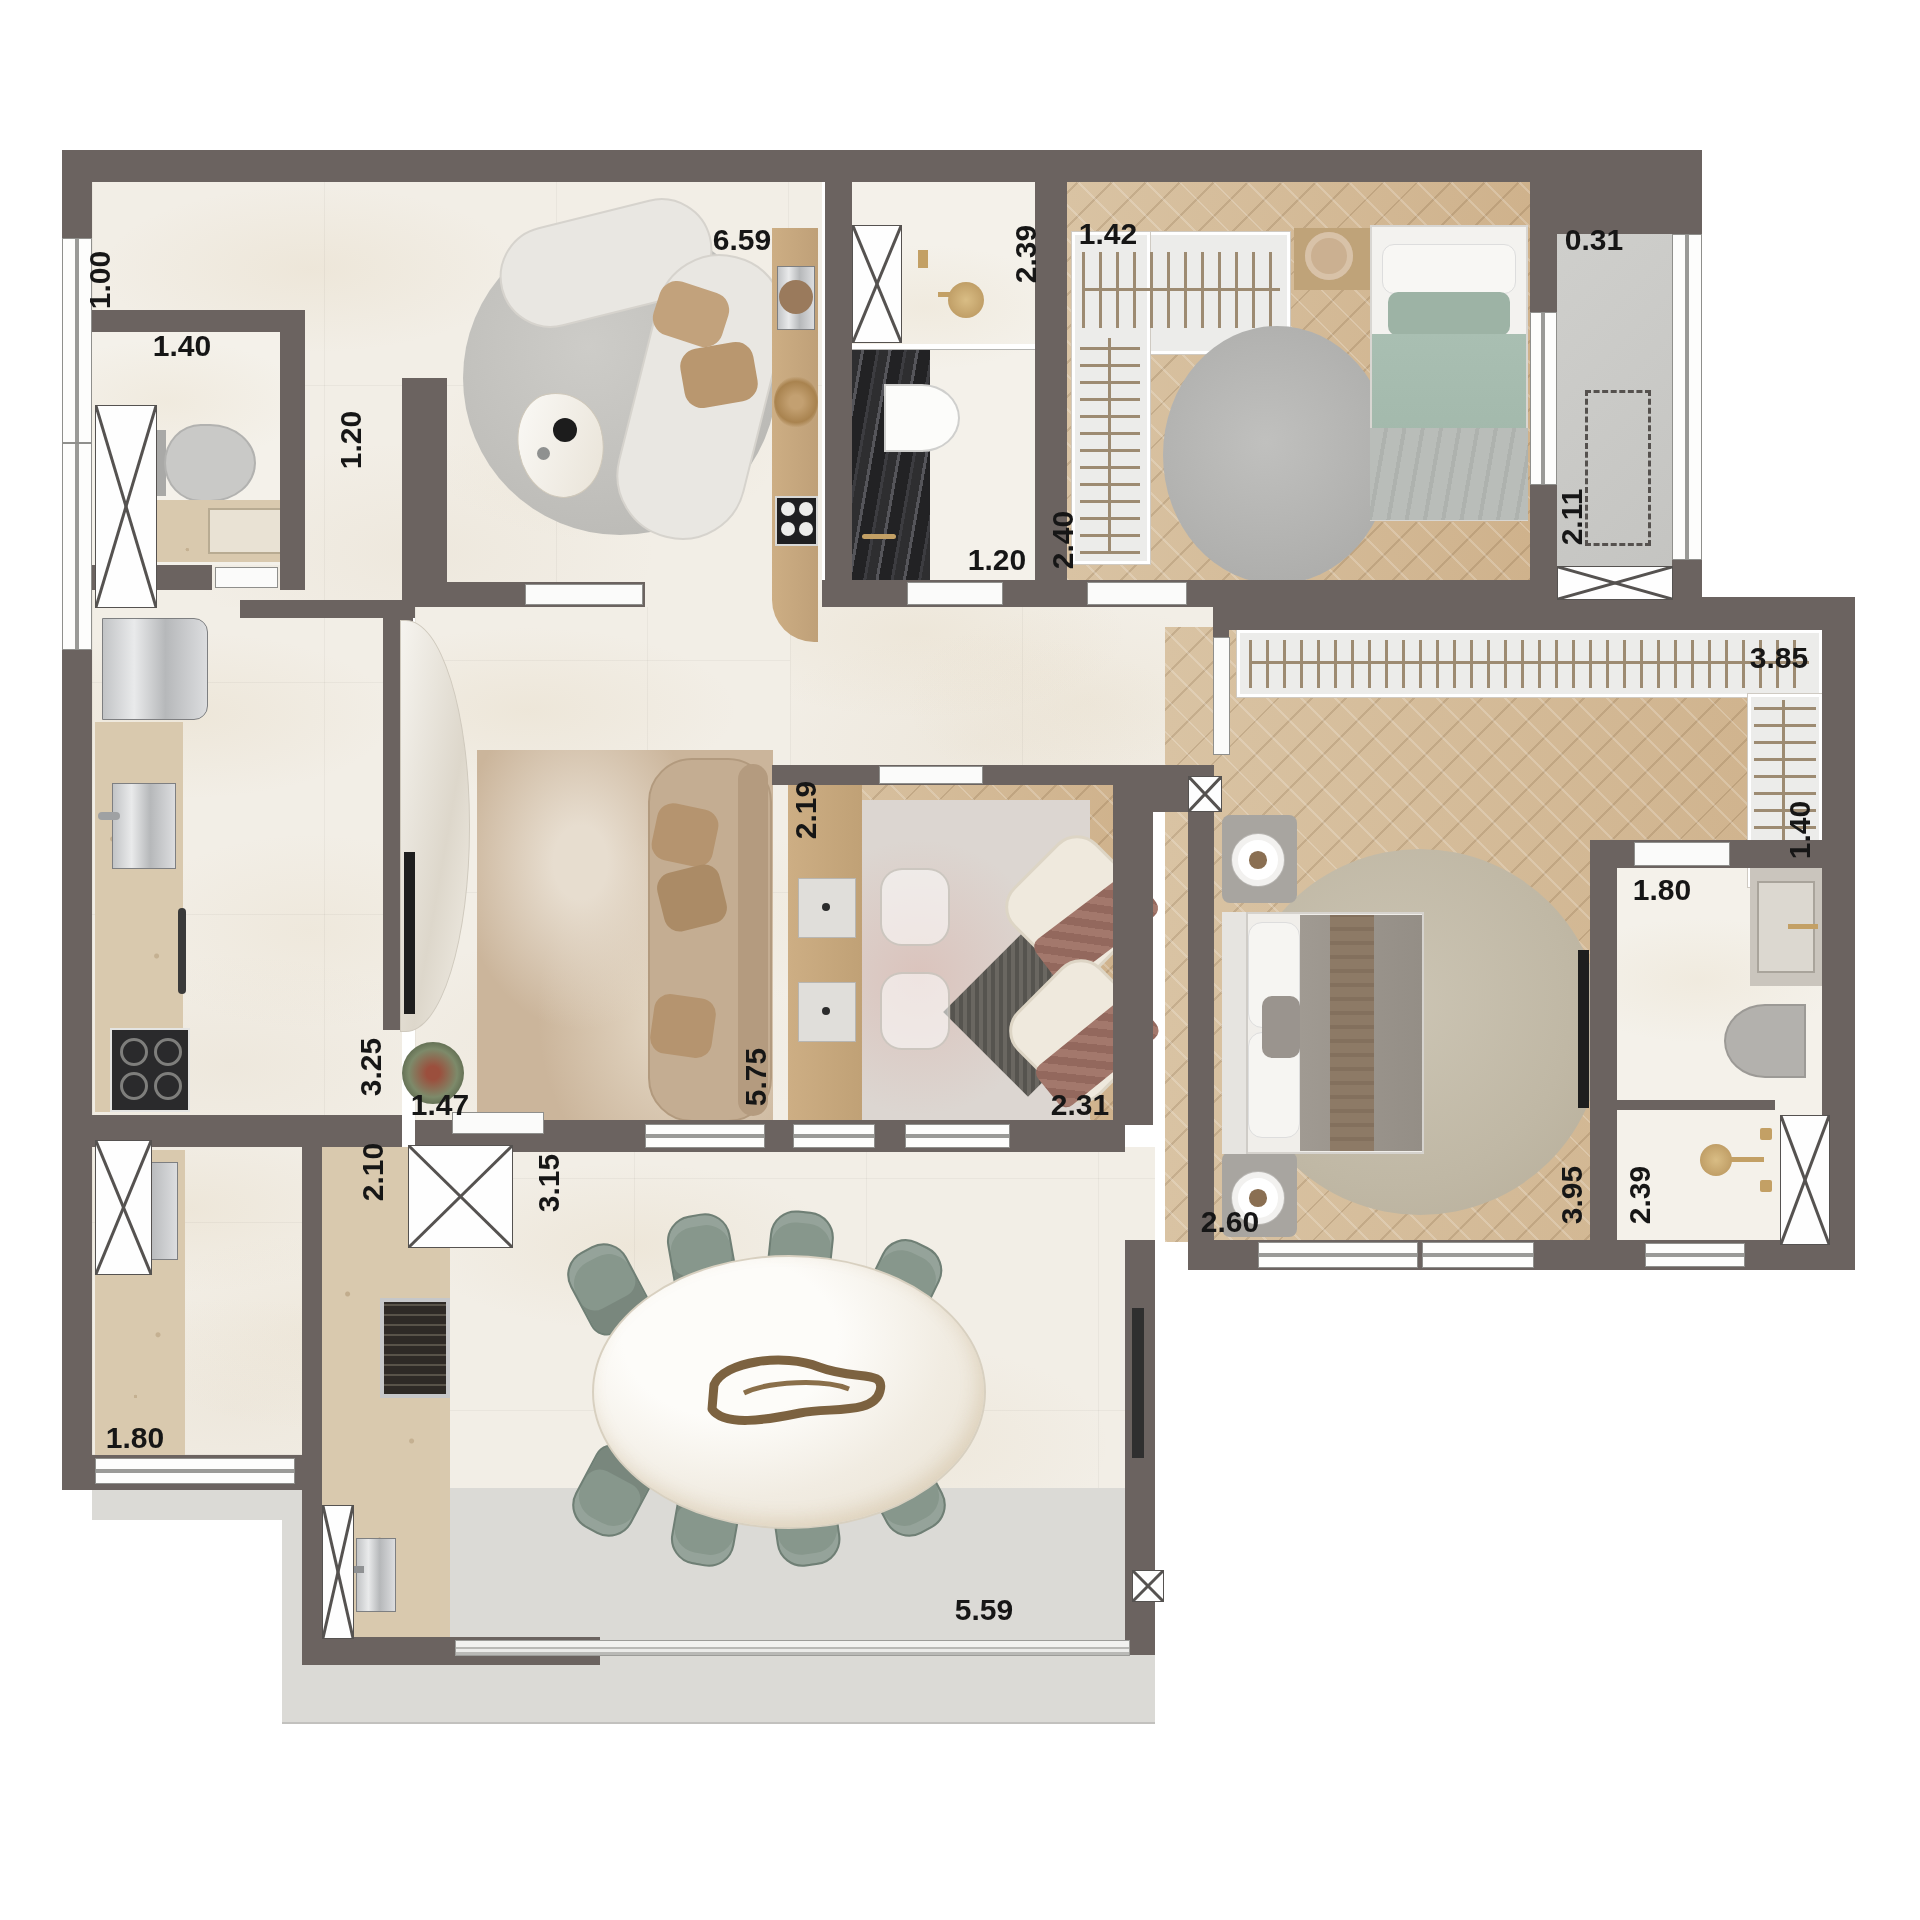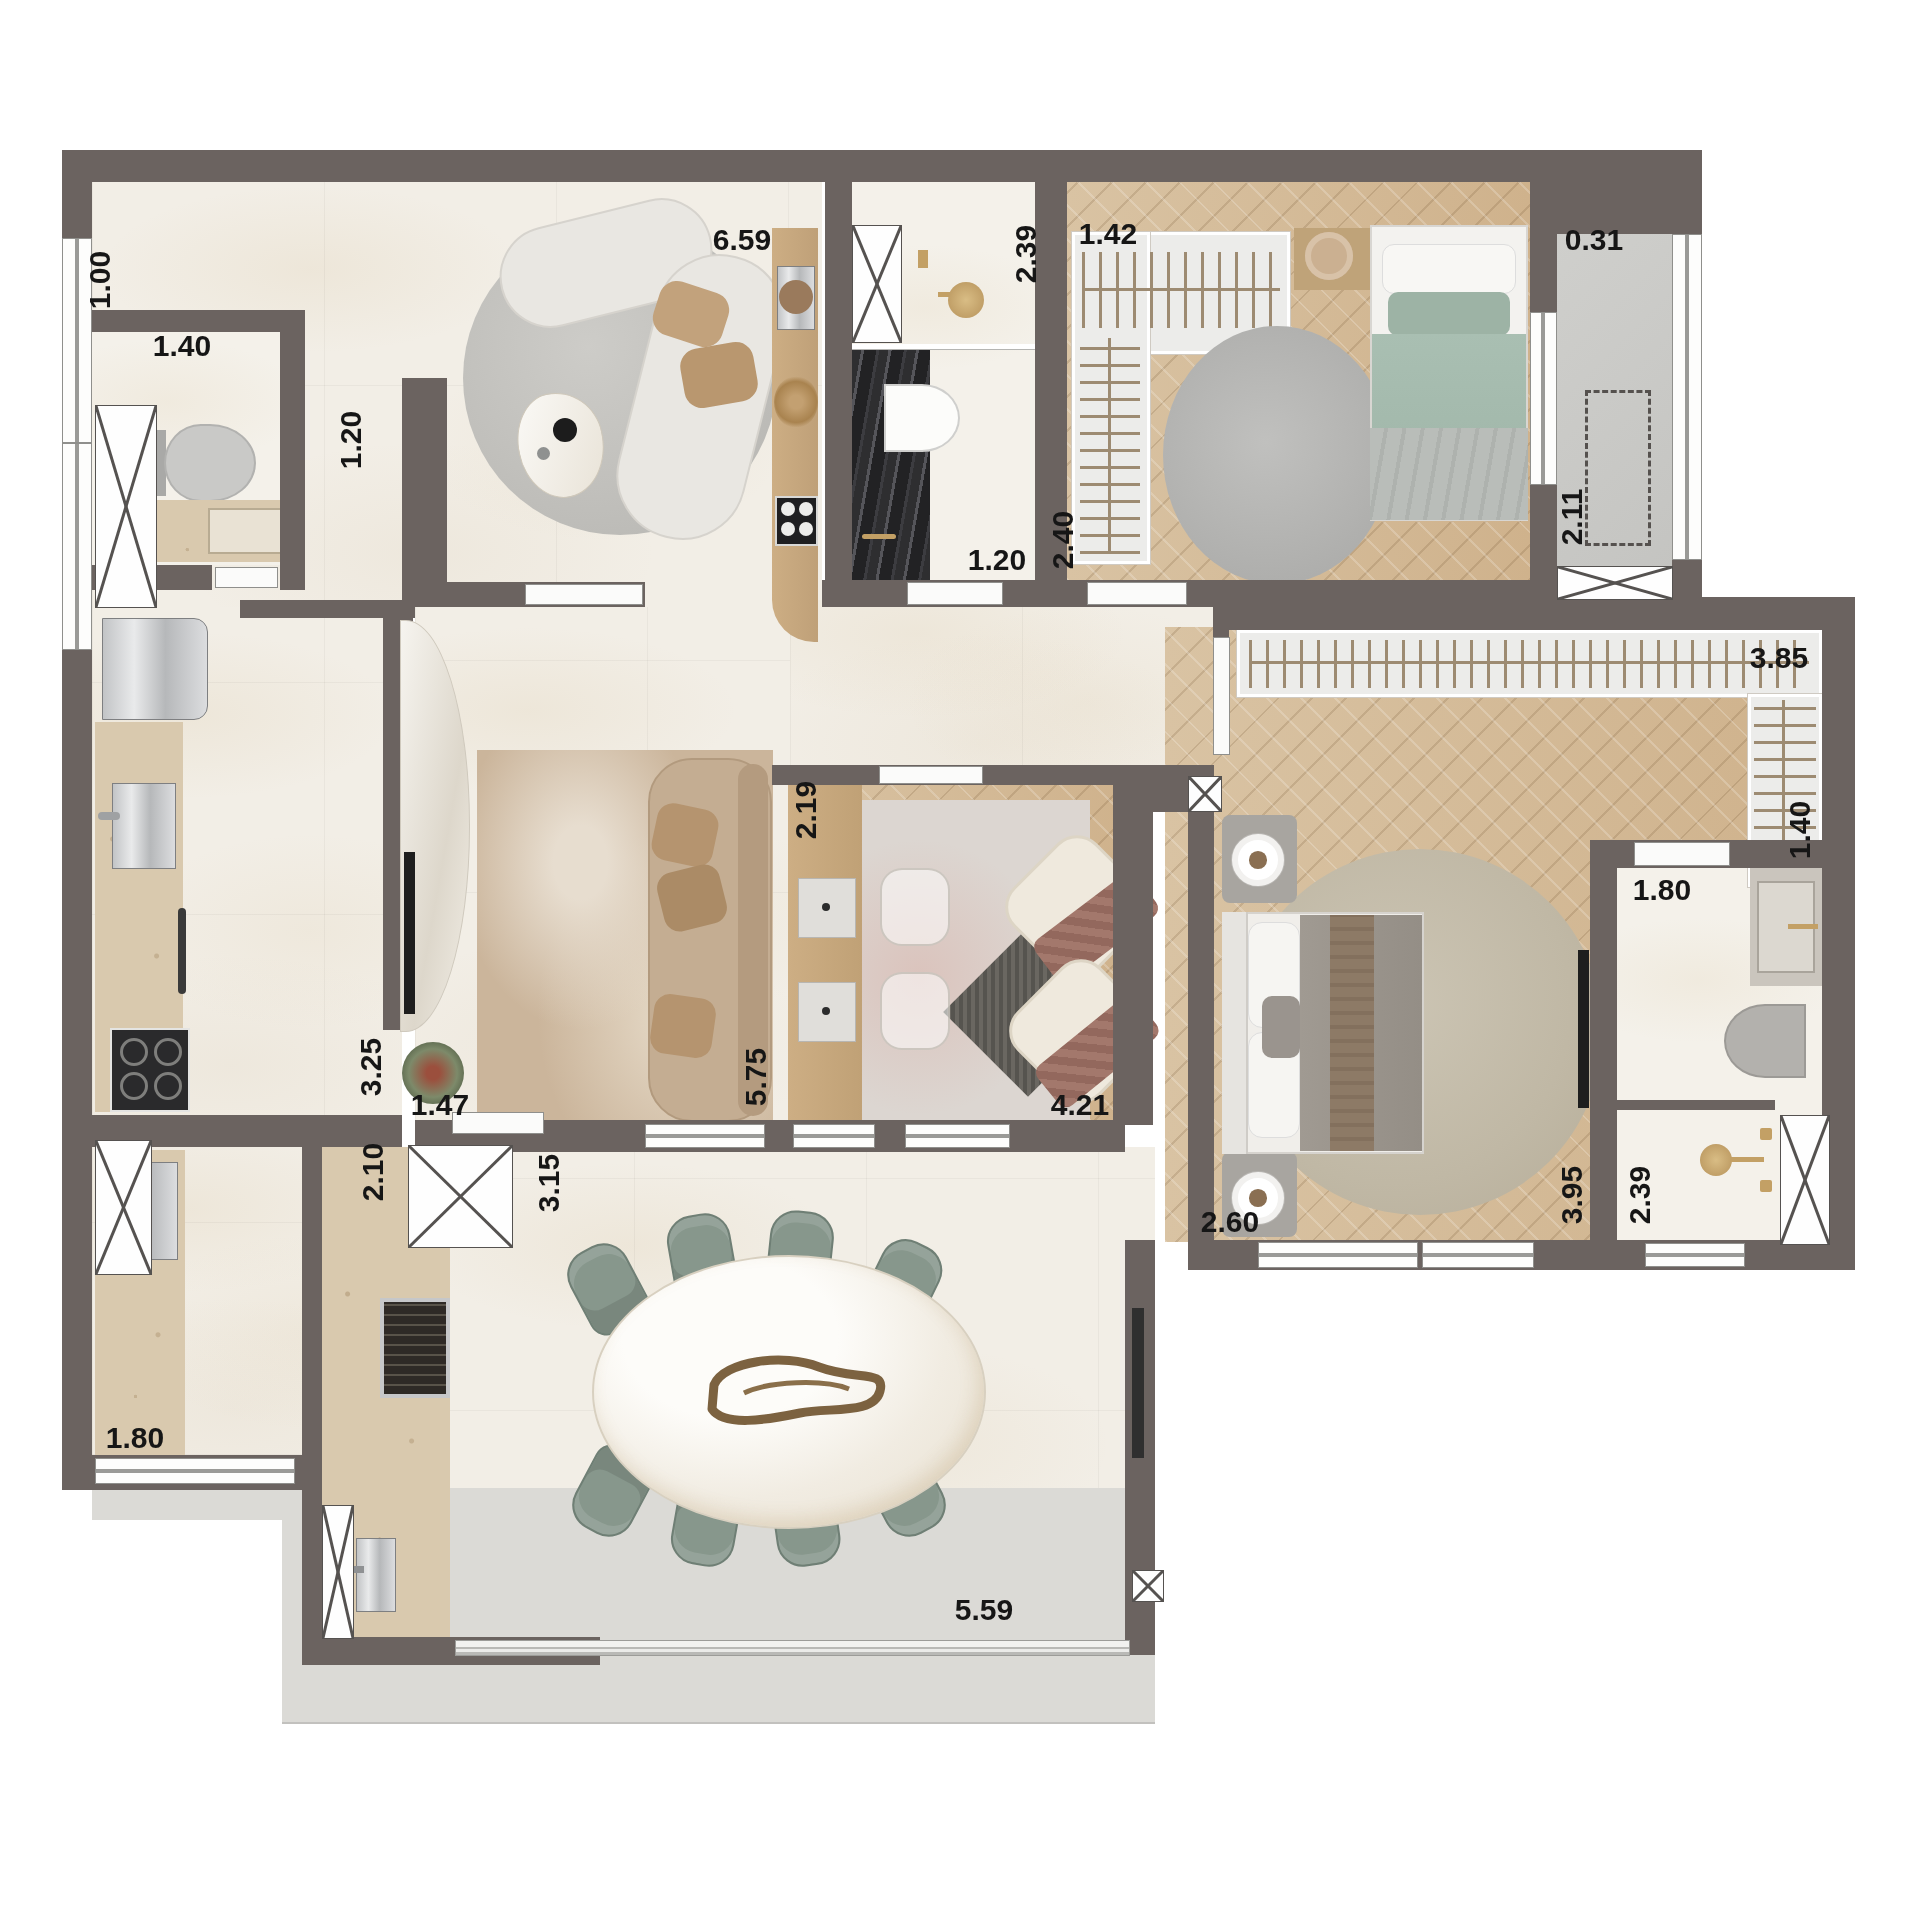--- a/index.html
+++ b/index.html
@@ -357,21 +357,21 @@
   <span class="lbl" style="left:997px;top:560px">1.20</span>
   <span class="lbl rot" style="left:1063px;top:540px">2.40</span>
   <span class="lbl rot" style="left:1572px;top:517px">2.11</span>
   <span class="lbl" style="left:1779px;top:658px">3.85</span>
   <span class="lbl rot" style="left:1800px;top:830px">1.40</span>
   <span class="lbl rot" style="left:806px;top:810px">2.19</span>
   <span class="lbl" style="left:1662px;top:890px">1.80</span>
   <span class="lbl rot" style="left:371px;top:1067px">3.25</span>
   <span class="lbl" style="left:440px;top:1105px">1.47</span>
   <span class="lbl rot" style="left:756px;top:1077px">5.75</span>
-  <span class="lbl" style="left:1080px;top:1105px">4.21</span>
+  <span class="lbl" style="left:1080px;top:1105px">2.31</span>
   <span class="lbl rot" style="left:373px;top:1172px">2.10</span>
   <span class="lbl rot" style="left:549px;top:1183px">3.15</span>
   <span class="lbl" style="left:1230px;top:1222px">2.60</span>
   <span class="lbl rot" style="left:1572px;top:1195px">3.95</span>
   <span class="lbl rot" style="left:1640px;top:1195px">2.39</span>
   <span class="lbl" style="left:135px;top:1438px">1.80</span>
   <span class="lbl" style="left:984px;top:1610px">5.59</span>
 
 </div>
 

